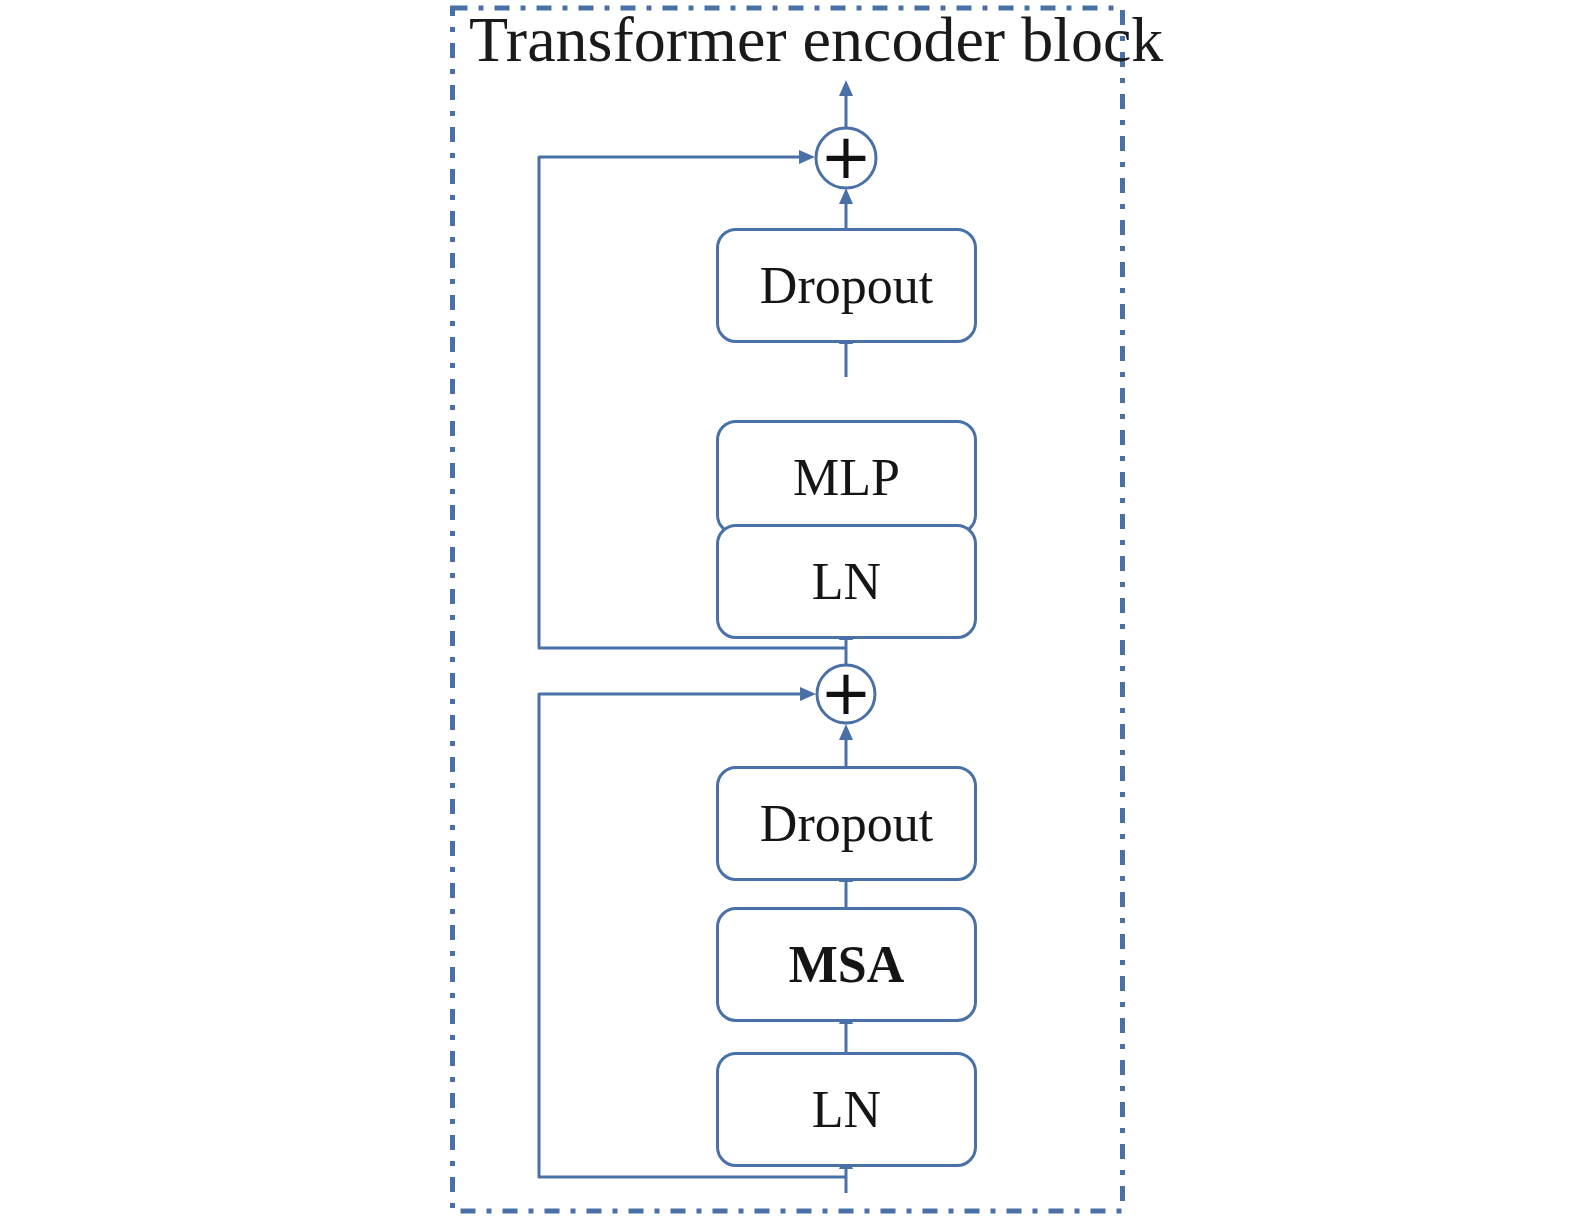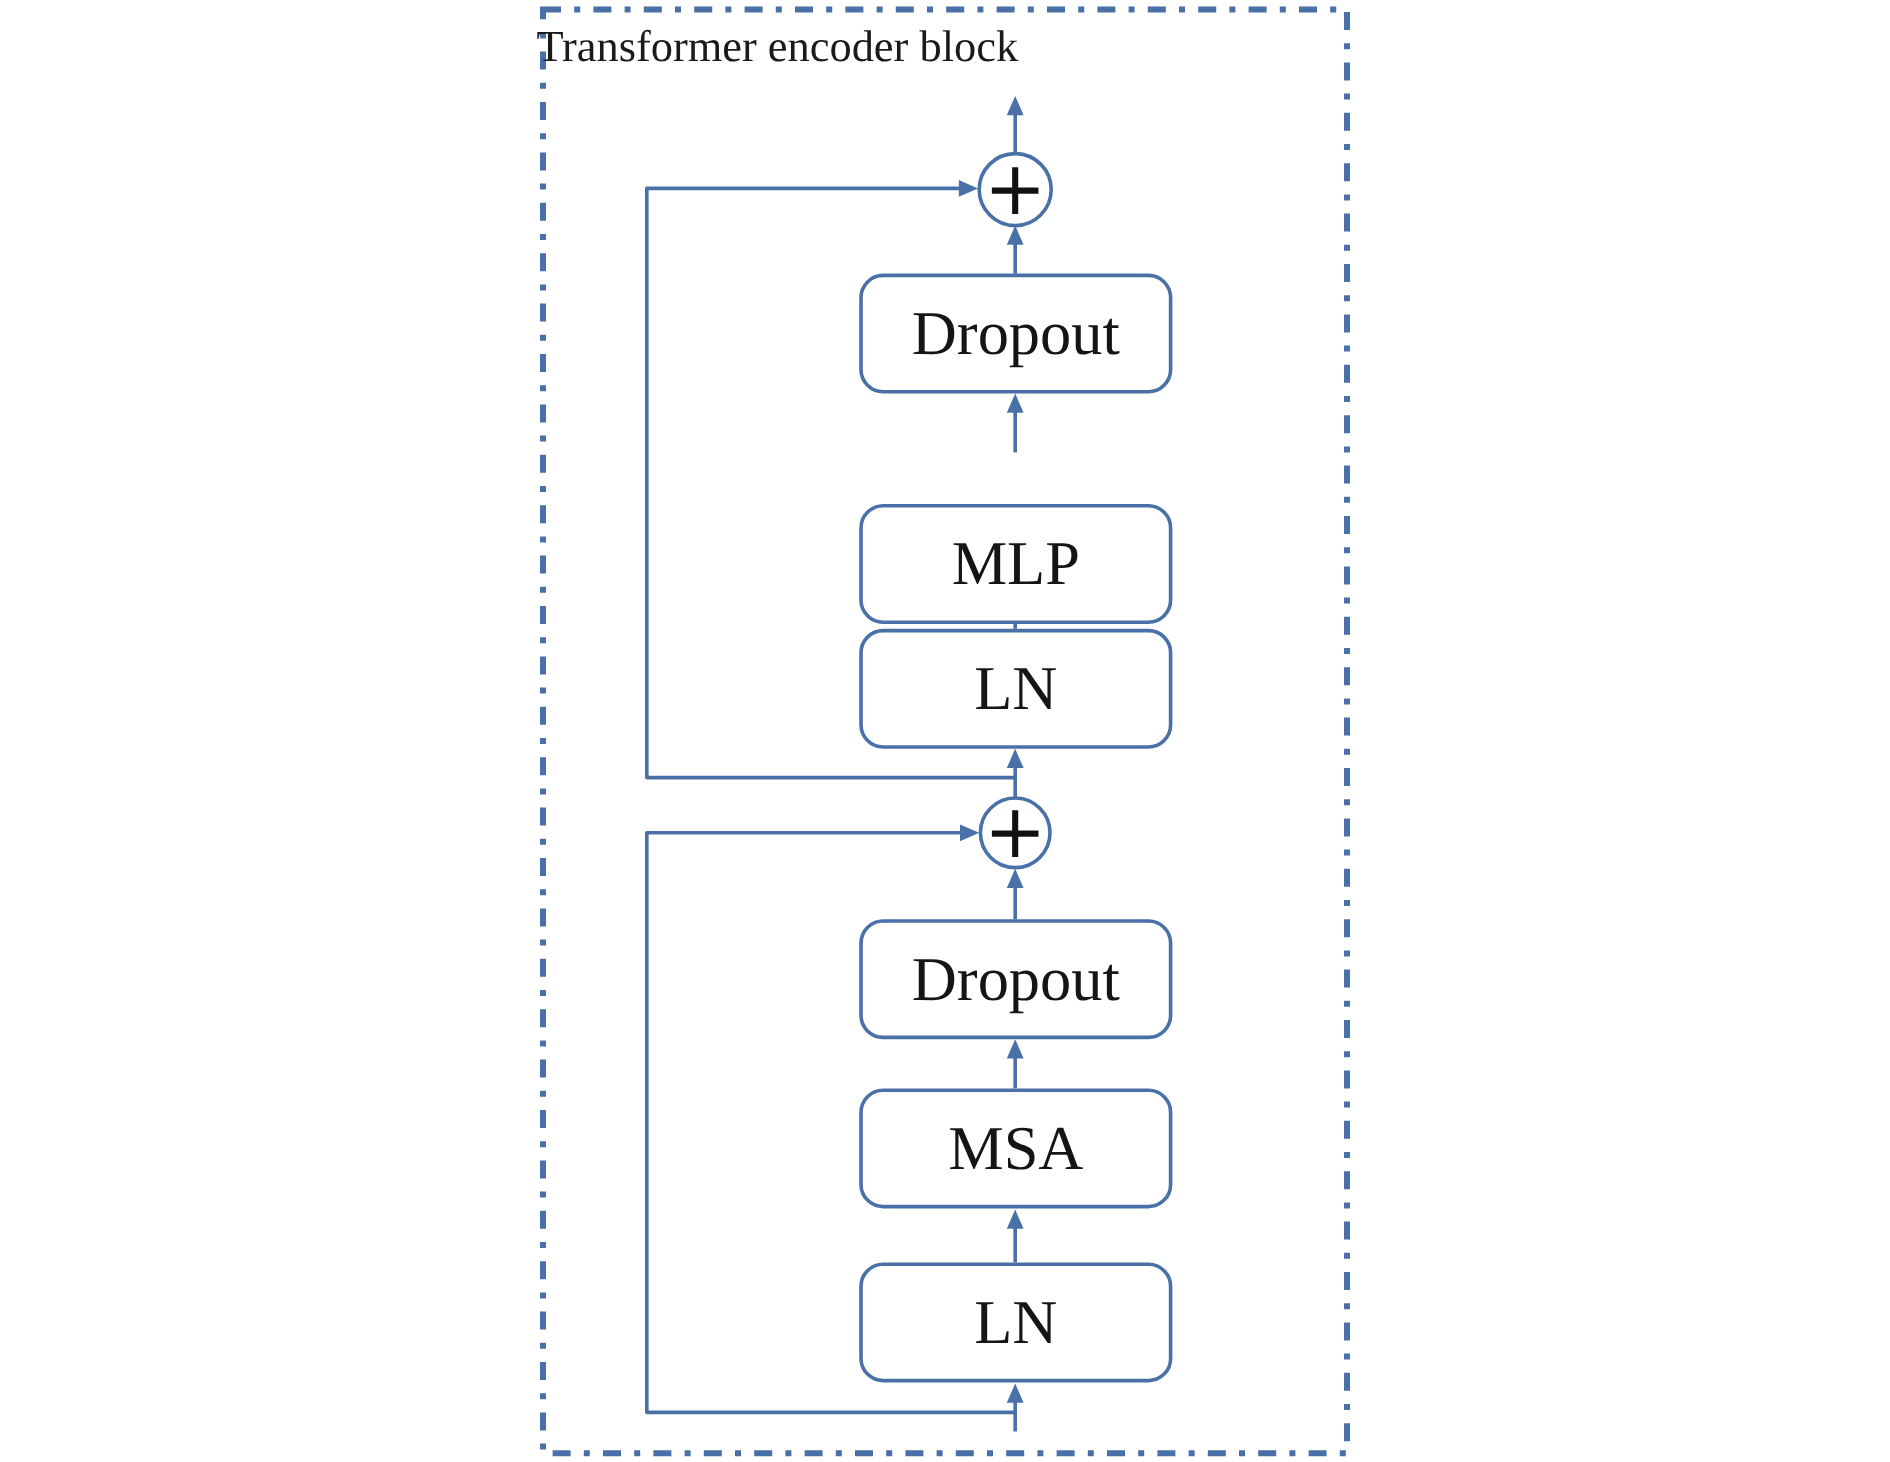--- a/index.html
+++ b/index.html
@@ -11,48 +11,48 @@
     overflow: hidden;
     font-family: "Liberation Serif", "DejaVu Serif", serif;
   }
   svg.layer {
     position: absolute;
     left: 0; top: 0;
     width: 1575px; height: 1218px;
   }
   .diagram-title {
     position: absolute;
-    left: 447px;
+    left: 469px;
     top: 12px;
-    font-size: 37px;
+    font-size: 64px;
     line-height: 56px;
     color: #1a1a1a;
     white-space: nowrap;
     letter-spacing: 0px;
   }
   .block {
     position: absolute;
     left: 716px;
     width: 261px;
-    height: 100px;
+    height: 115px;
     box-sizing: border-box;
     background: #ffffff;
     border: 3px solid #4a70a8;
     border-radius: 20px;
     display: flex;
     align-items: center;
     justify-content: center;
     font-size: 52px;
     color: #151515;
   }
   .block-dropout-top    { top: 228px; }
   .block-mlp            { top: 377px; margin-top: 43px; }
   .block-ln-top         { top: 524px; }
   .block-dropout-bottom { top: 766px; }
-  .block-msa            { top: 907px; }
+  .block-msa            { top: 907px; font-weight: bold; }
   .block-ln-bottom      { top: 1052px; }
   .plus-glyph {
     font-family: "DejaVu Sans", sans-serif;
     font-size: 62px;
     fill: #111111;
   }
 </style>
 </head>
 <body>
 

